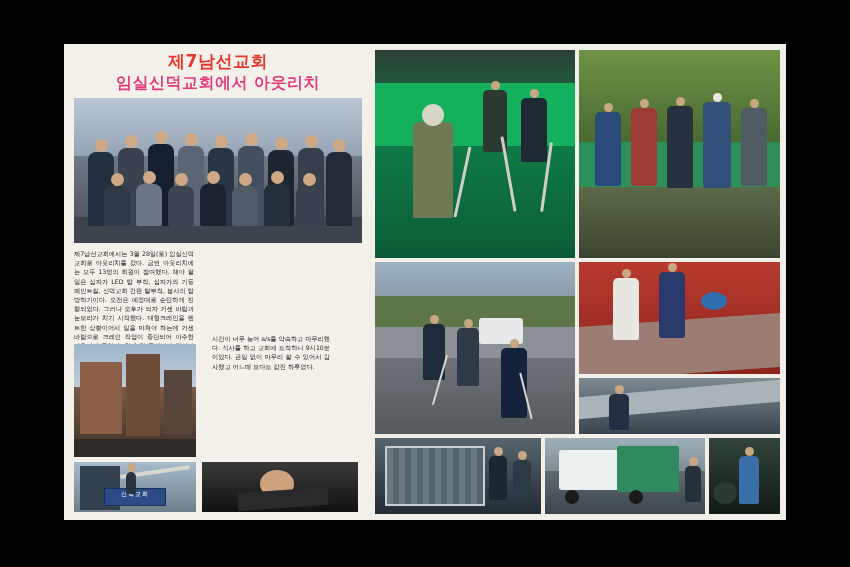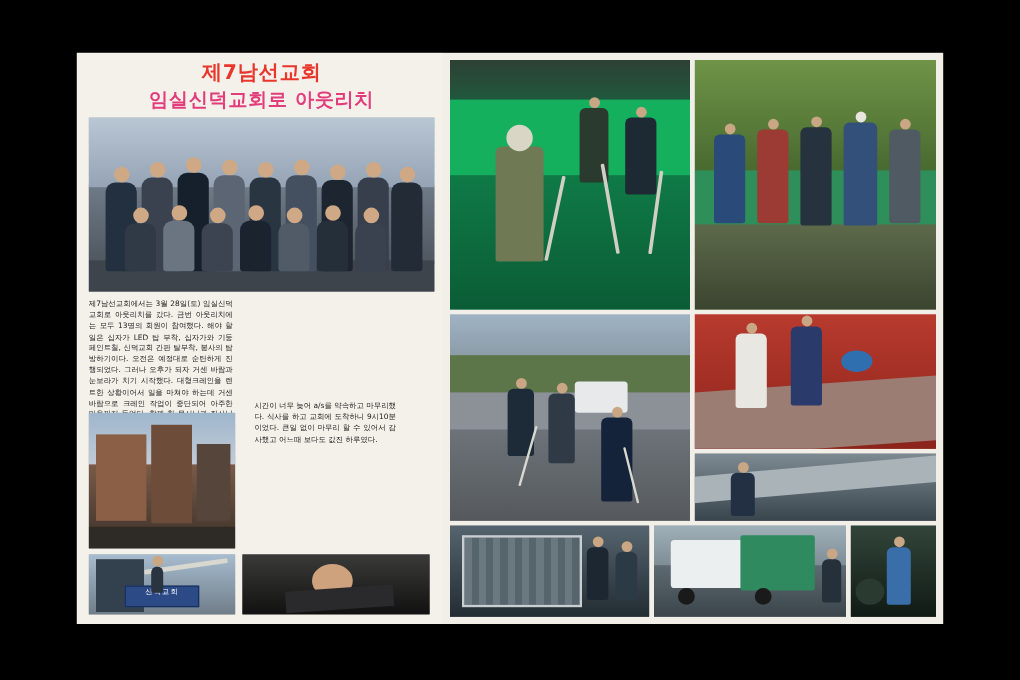--- a/index.html
+++ b/index.html
@@ -236,21 +236,21 @@
 <body>
 
 <div id="stage">
 
   <div id="page">
 
     <div id="left-col">
 
       <div id="title-block">
         <div class="title-line" id="title-line1">제7남선교회</div>
-        <div class="title-line" id="title-line2">임실신덕교회로 아웃리치</div>
+        <div class="title-line" id="title-line2">임실신덕교회에서 아웃리치</div>
       </div>
 
       <div id="group-photo">
         <div class="gp-sky"></div>
         <div class="gp-wall"></div>
         <div class="gp-ground"></div>
 
         <div class="person" style="left:14px;  width:26px; height:74px; background:#22303f;">
             <span class="head"></span>
           </div>

